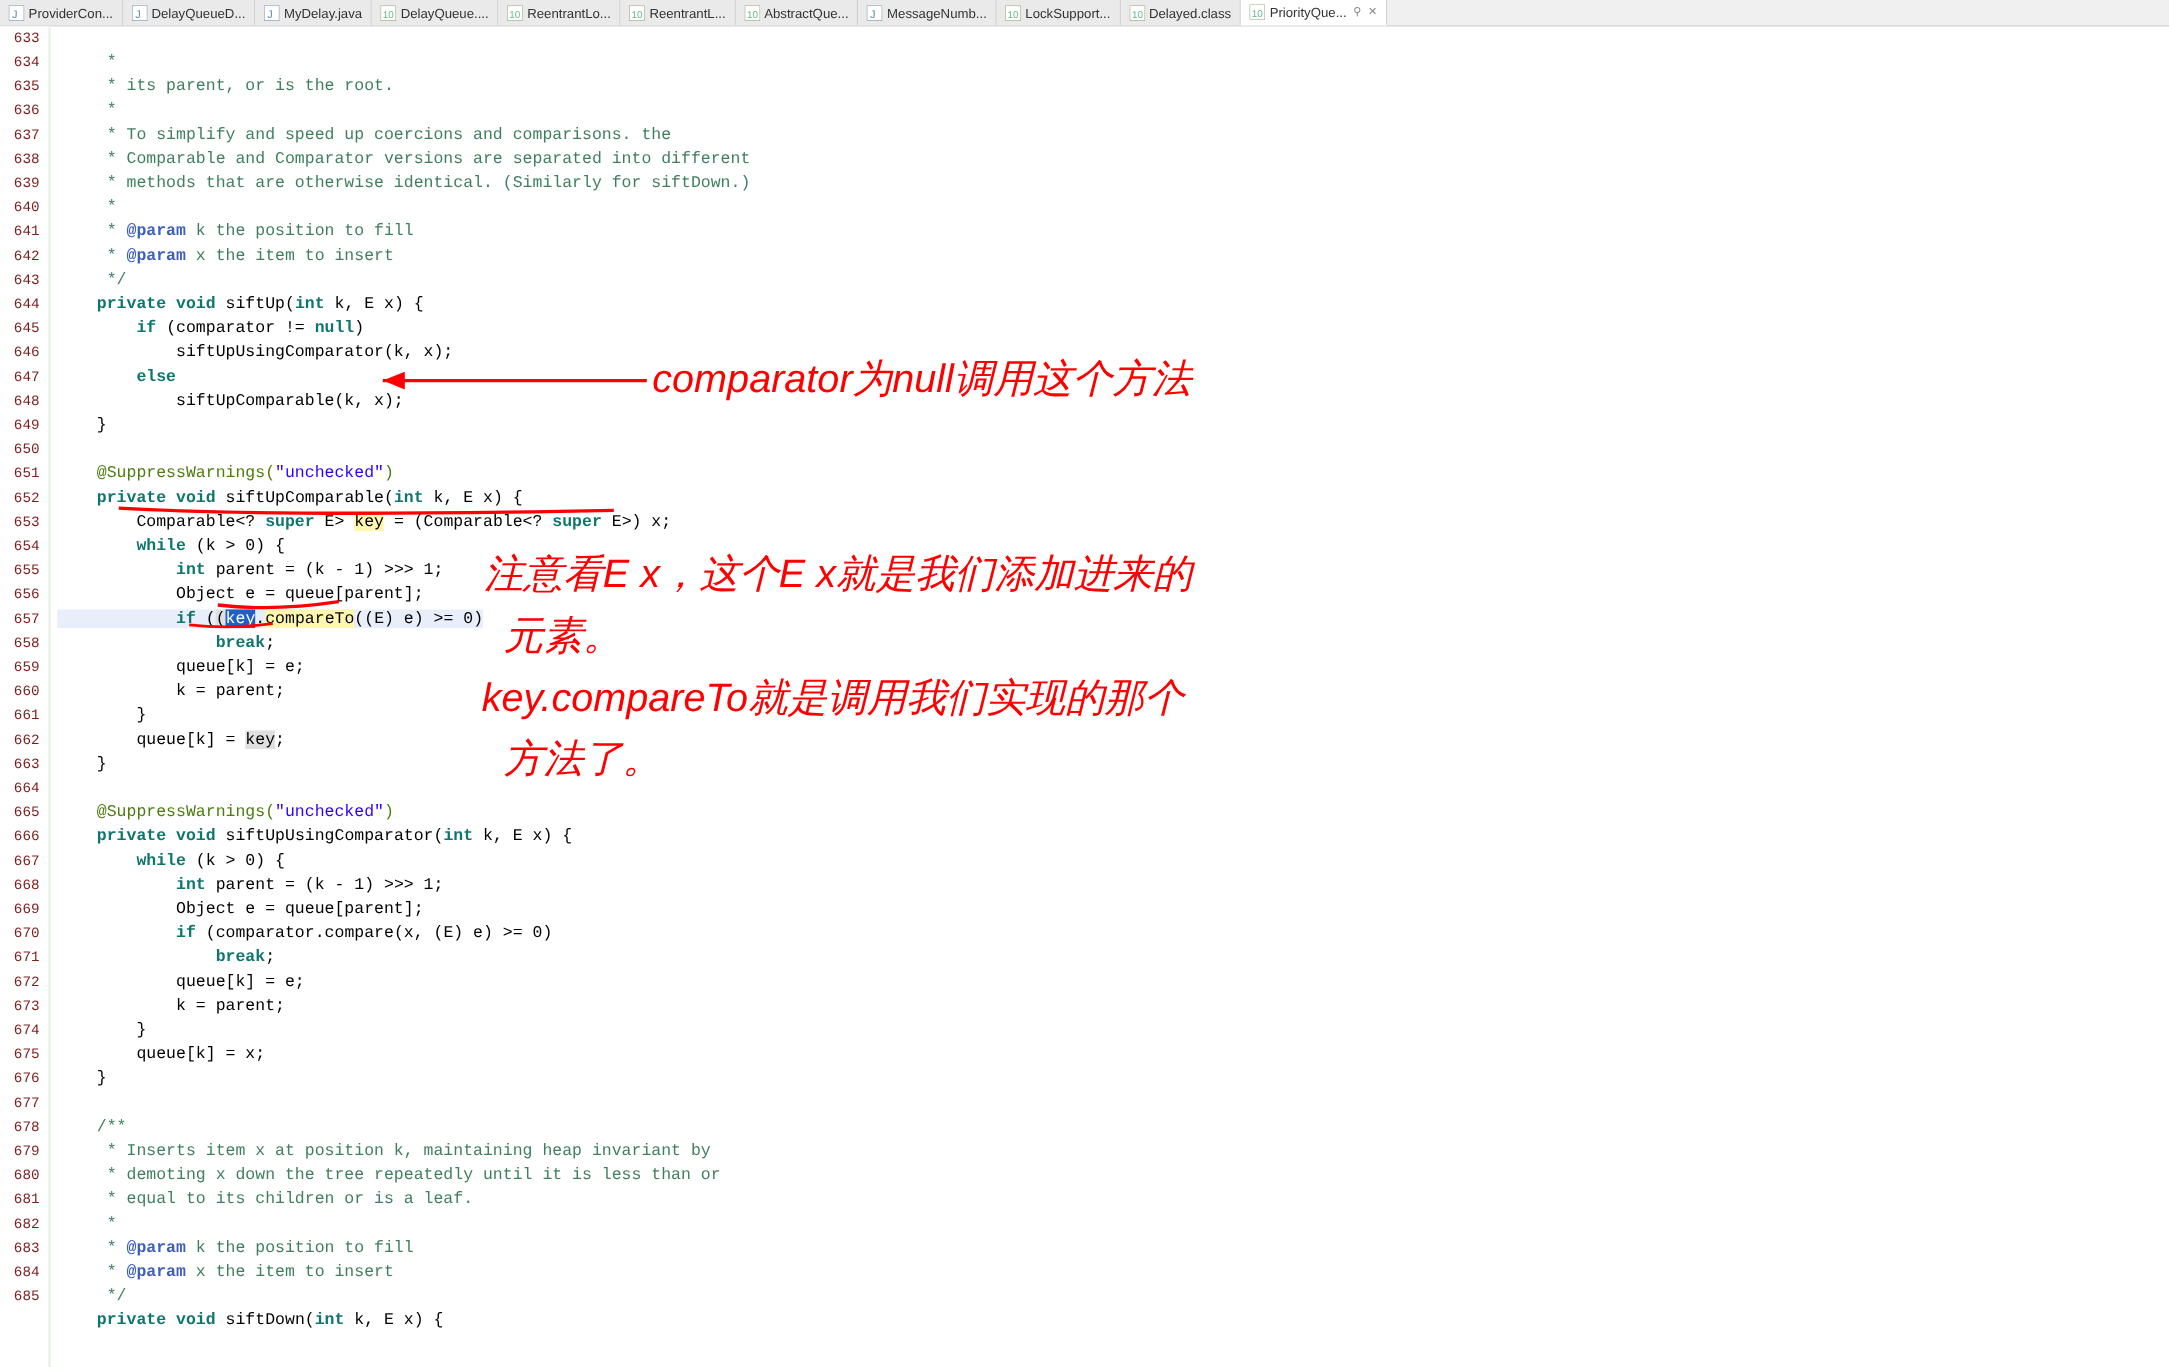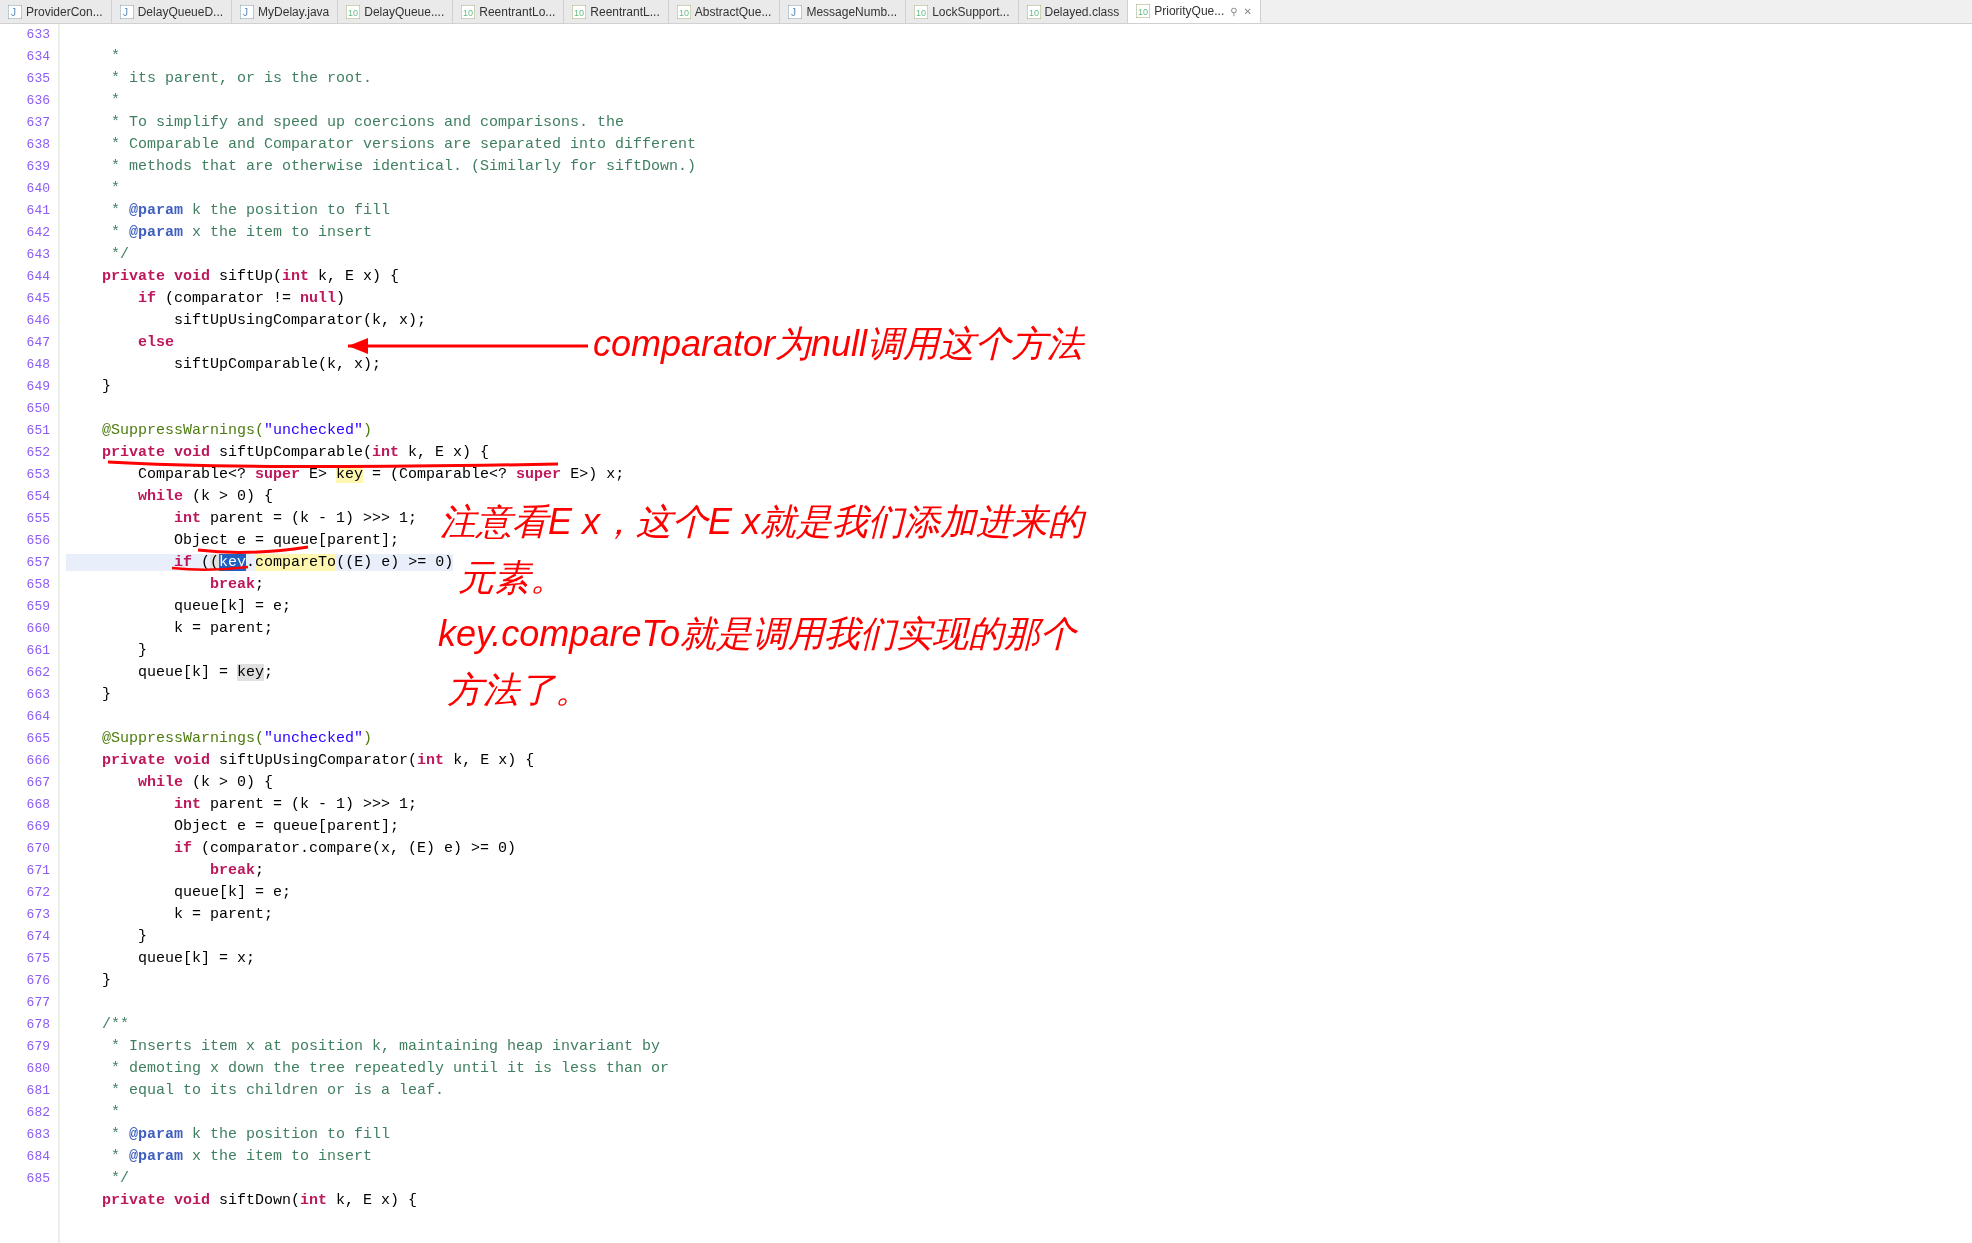--- a/index.html
+++ b/index.html
@@ -46,41 +46,41 @@
     padding-left: 2px;
   }
 
   
   .editor {
     display: flex;
     height: calc(100% - 24px);
     position: relative;
   }
   .gutter {
-    width: 60px;
+    width: 46px;
     background: #ffffff;
-    color: #8b5cf6;
+    color: #7f1d1d;
     text-align: right;
     padding-right: 8px;
     font-size: 13px;
     line-height: 22px;
     user-select: none;
     border-right: 2px solid #e8f0e8;
   }
   .code {
     flex: 1;
     white-space: pre;
     font-size: 15px;
     line-height: 22px;
     position: relative;
     padding-left: 6px;
   }
 
   
-  .kw   { color: #be185d; font-weight: bold; }   
+  .kw   { color: #0f766e; font-weight: bold; }   
   .cm   { color: #3f7f5f; }                       
   .str  { color: #2a00ff; }                       
   .tag  { color: #3f5fbf; font-weight: bold; }    
   .ann  { color: #4d7c0f; }
 
   .word-hl   { background:#fff7b0; }              
   .word-sel  { background:#2060c0; color:#fff; }  
   .id-hl     { background:#e0e0e0; }              
   .line-hl   { background:#e8effa; }              
   .bracket   { background:#e0e0e0; }              
@@ -326,14 +326,14 @@
     <path d="M 150 526 Q 200 532 260 523" stroke="#ff0000" stroke-width="3" fill="none"></path>
 
     <path d="M 124 544 Q 160 548 200 543" stroke="#ff0000" stroke-width="2.5" fill="none"></path>
   </svg>
 
   <div class="anno" style="top:296px; left:545px;">comparator为null调用这个方法</div>
 
   <div class="anno" style="top:474px; left:392px;">注意看E x，这个E x就是我们添加进来的</div>
   <div class="anno" style="top:530px; left:410px;">元素。</div>
   <div class="anno" style="top:586px; left:390px;">key.compareTo就是调用我们实现的那个</div>
-  <div class="anno" style="top:642px; left:399px;">方法了。</div>
+  <div class="anno" style="top:642px; left:410px;">方法了。</div>
 </div>
 
 </body></html>

